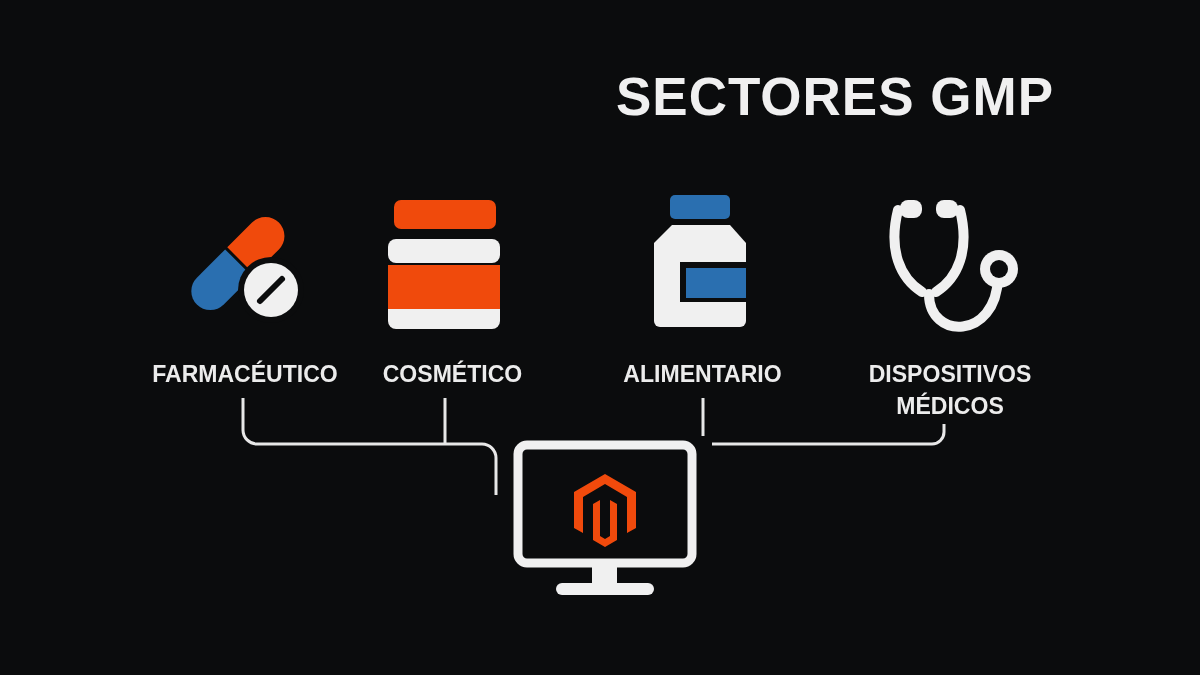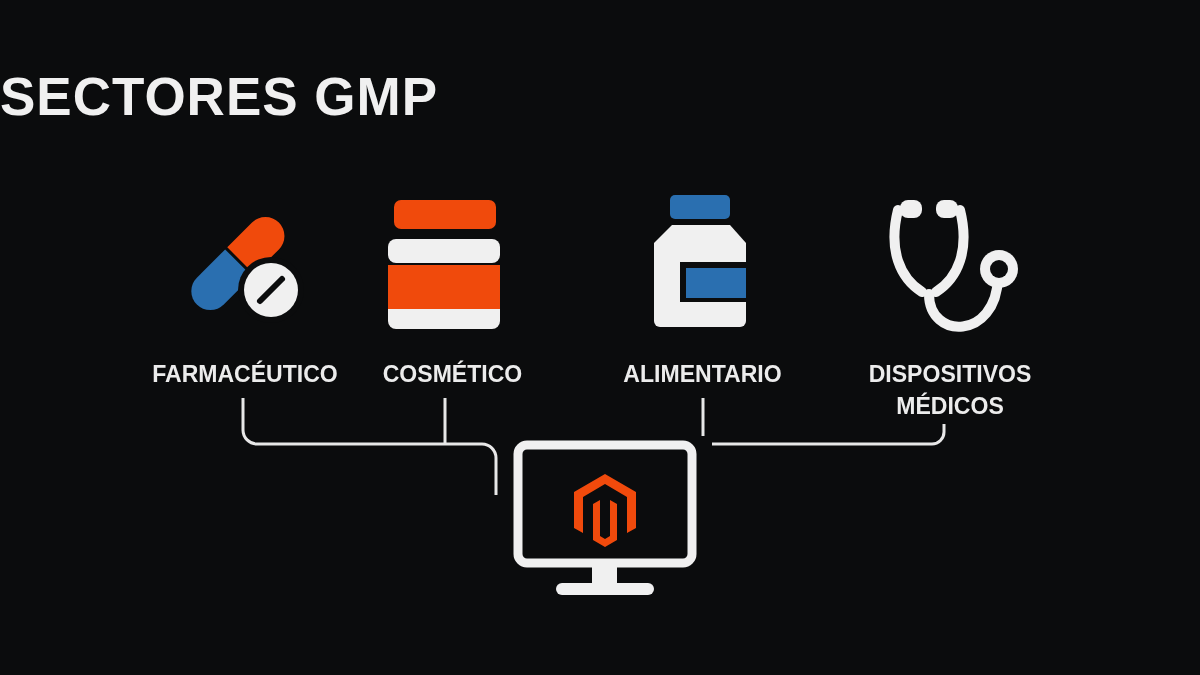--- a/index.html
+++ b/index.html
@@ -4,21 +4,21 @@
 <style>
   html, body { margin:0; padding:0; }
   body {
     width:1200px; height:675px; overflow:hidden;
     background:#0b0c0d;
     font-family:"Liberation Sans", "DejaVu Sans", sans-serif;
     position:relative;
   }
   .title {
     position:absolute; left:0; top:66px; width:1054px;
-    text-align:left; color:#f0f0f0;
+    text-align:right; color:#f0f0f0;
     font-weight:700; font-size:53px; letter-spacing:1px;
   }
   .icon { position:absolute; }
   .label {
     position:absolute; color:#ececec; font-weight:700;
     font-size:24px; text-align:center; line-height:32px;
     transform:scaleX(0.96);
   }
   svg.lines { position:absolute; left:0; top:0; }
 </style>

